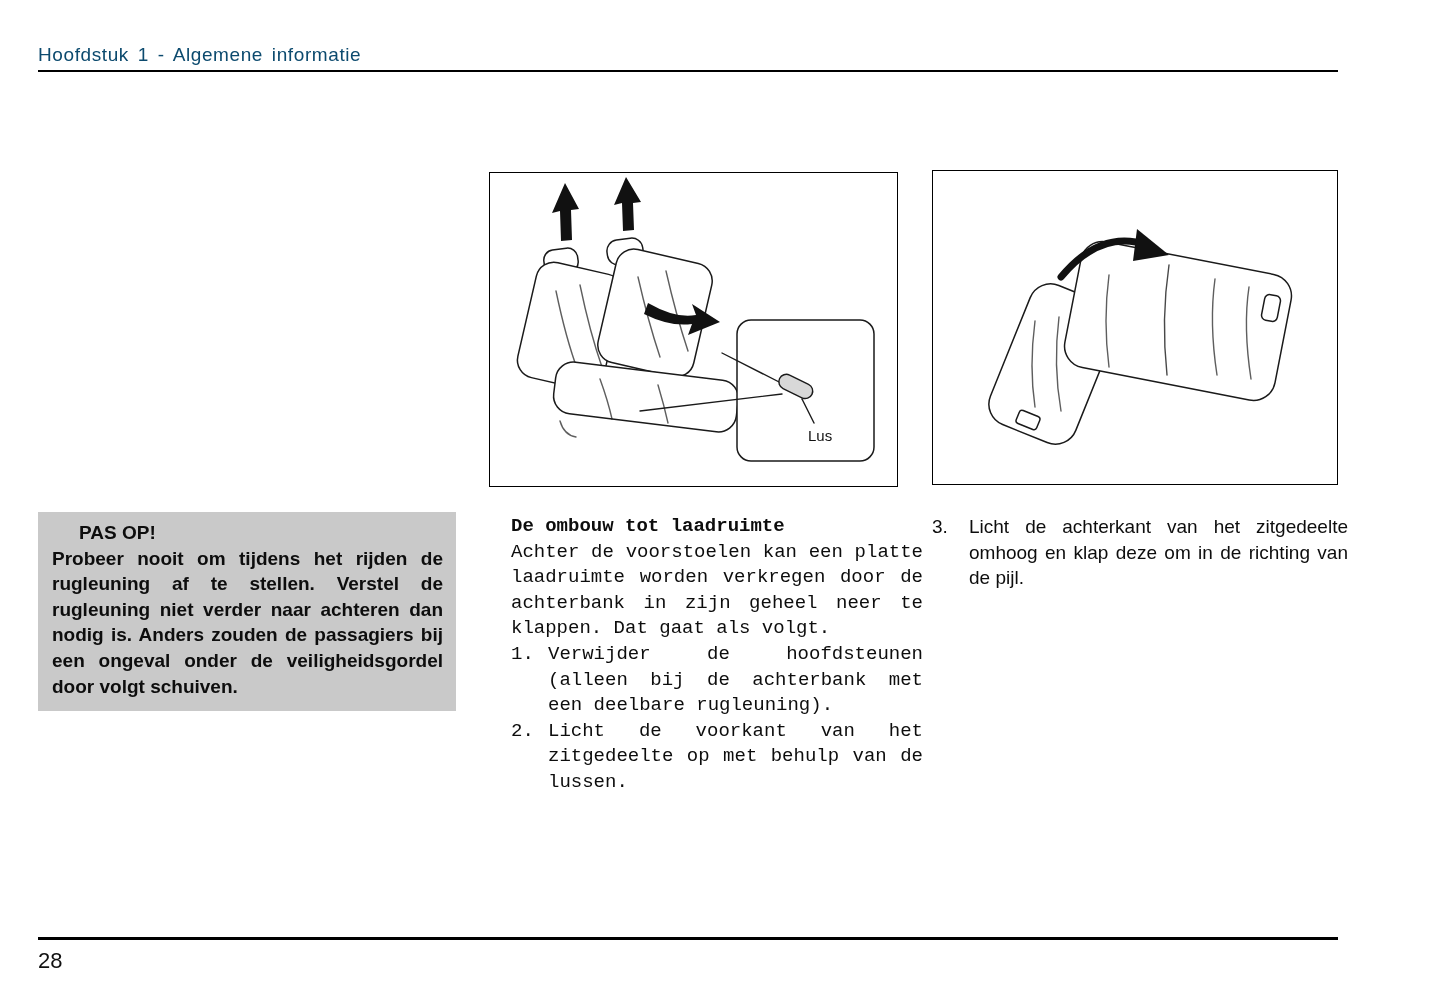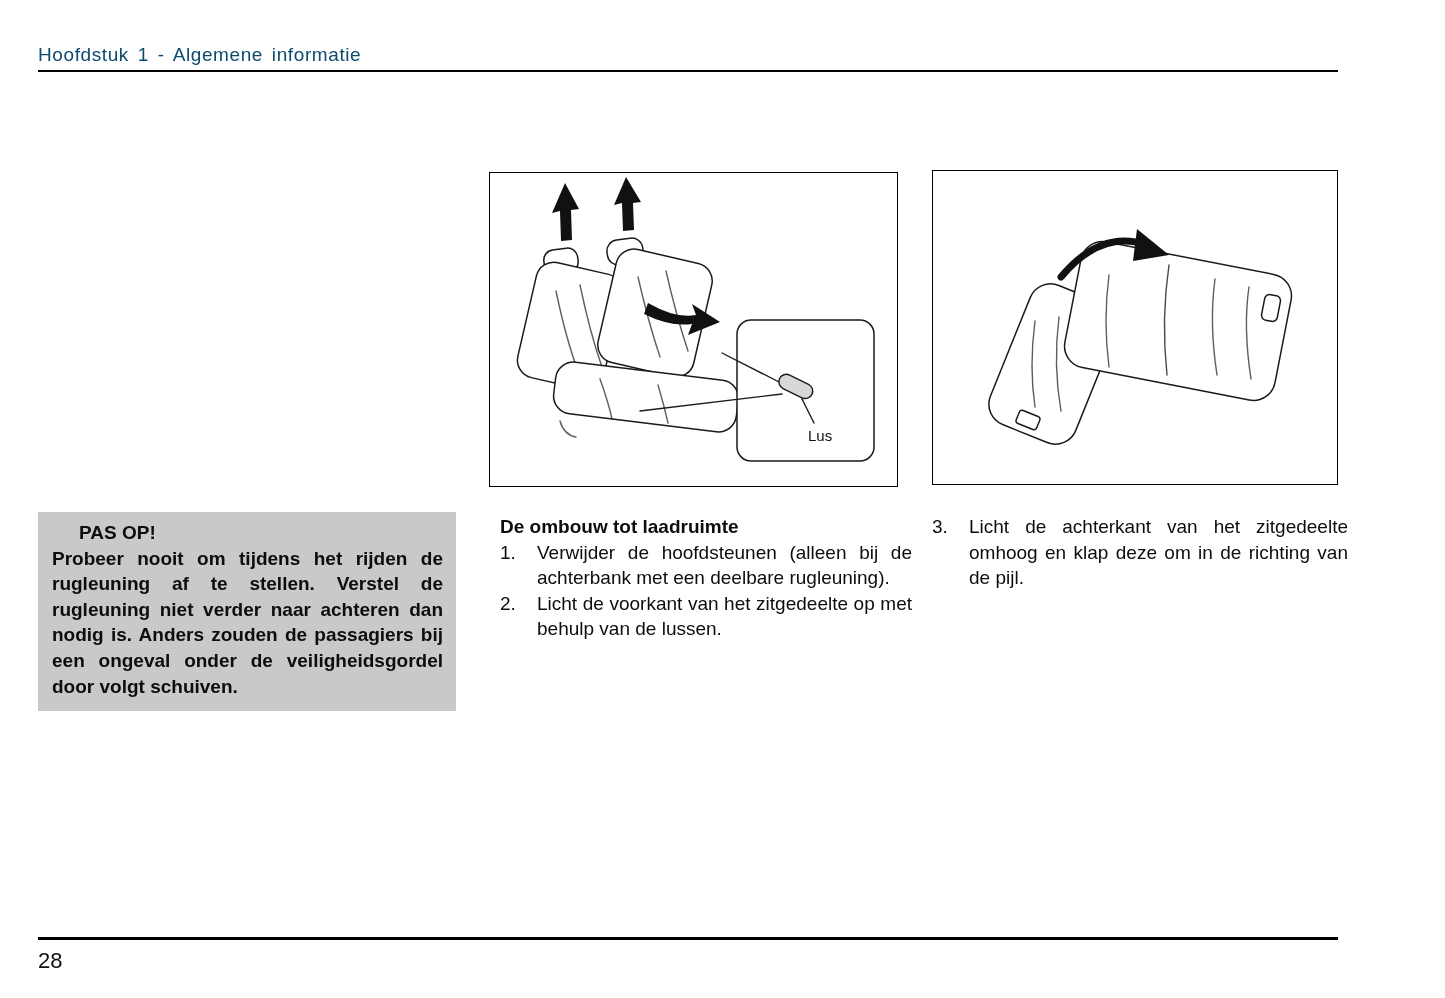--- a/index.html
+++ b/index.html
@@ -59,21 +59,21 @@
   }
   .warning-title { display: block; margin-left: 27px; }
 
   
   .col {
     position: absolute;
     font-size: 19px;
     line-height: 25.6px;
     color: #0d0d0d;
   }
-  .col-mid   { left: 500px; top: 514px; width: 412px; }
+  .col-mid   { left: 511px; top: 514px; width: 412px; font-family: Liberation Mono, monospace; }
   .col-right { left: 932px; top: 514px; width: 416px; }
   .col-heading { font-weight: bold; }
   .col-intro { text-align: justify; }
   .step { display: flex; text-align: justify; }
   .step-num { width: 37px; flex: none; }
   .step-text { flex: 1; }
 
   
   .footer-rule {
     position: absolute;
@@ -184,20 +184,21 @@
     </svg>
   </div>
 
   <div class="warning-box">
     <span class="warning-title">PAS OP!</span>
     <span>Probeer nooit om tijdens het rijden de rugleuning af te stellen. Verstel de rugleuning niet verder naar achteren dan nodig is. Anders zouden de passagiers bij een ongeval onder de veiligheidsgordel door volgt schuiven.</span>
   </div>
 
   <div class="col col-mid">
     <div class="col-heading">De ombouw tot laadruimte</div>
+    <div class="col-intro">Achter de voorstoelen kan een platte laadruimte worden verkregen door de achterbank in zijn geheel neer te klappen. Dat gaat als volgt.</div>
     <div class="step">
       <span class="step-num">1.</span>
       <span class="step-text">Verwijder de hoofdsteunen (alleen bij de achterbank met een deelbare rugleuning).</span>
     </div>
     <div class="step">
       <span class="step-num">2.</span>
       <span class="step-text">Licht de voorkant van het zitgedeelte op met behulp van de lussen.</span>
     </div>
   </div>
 

